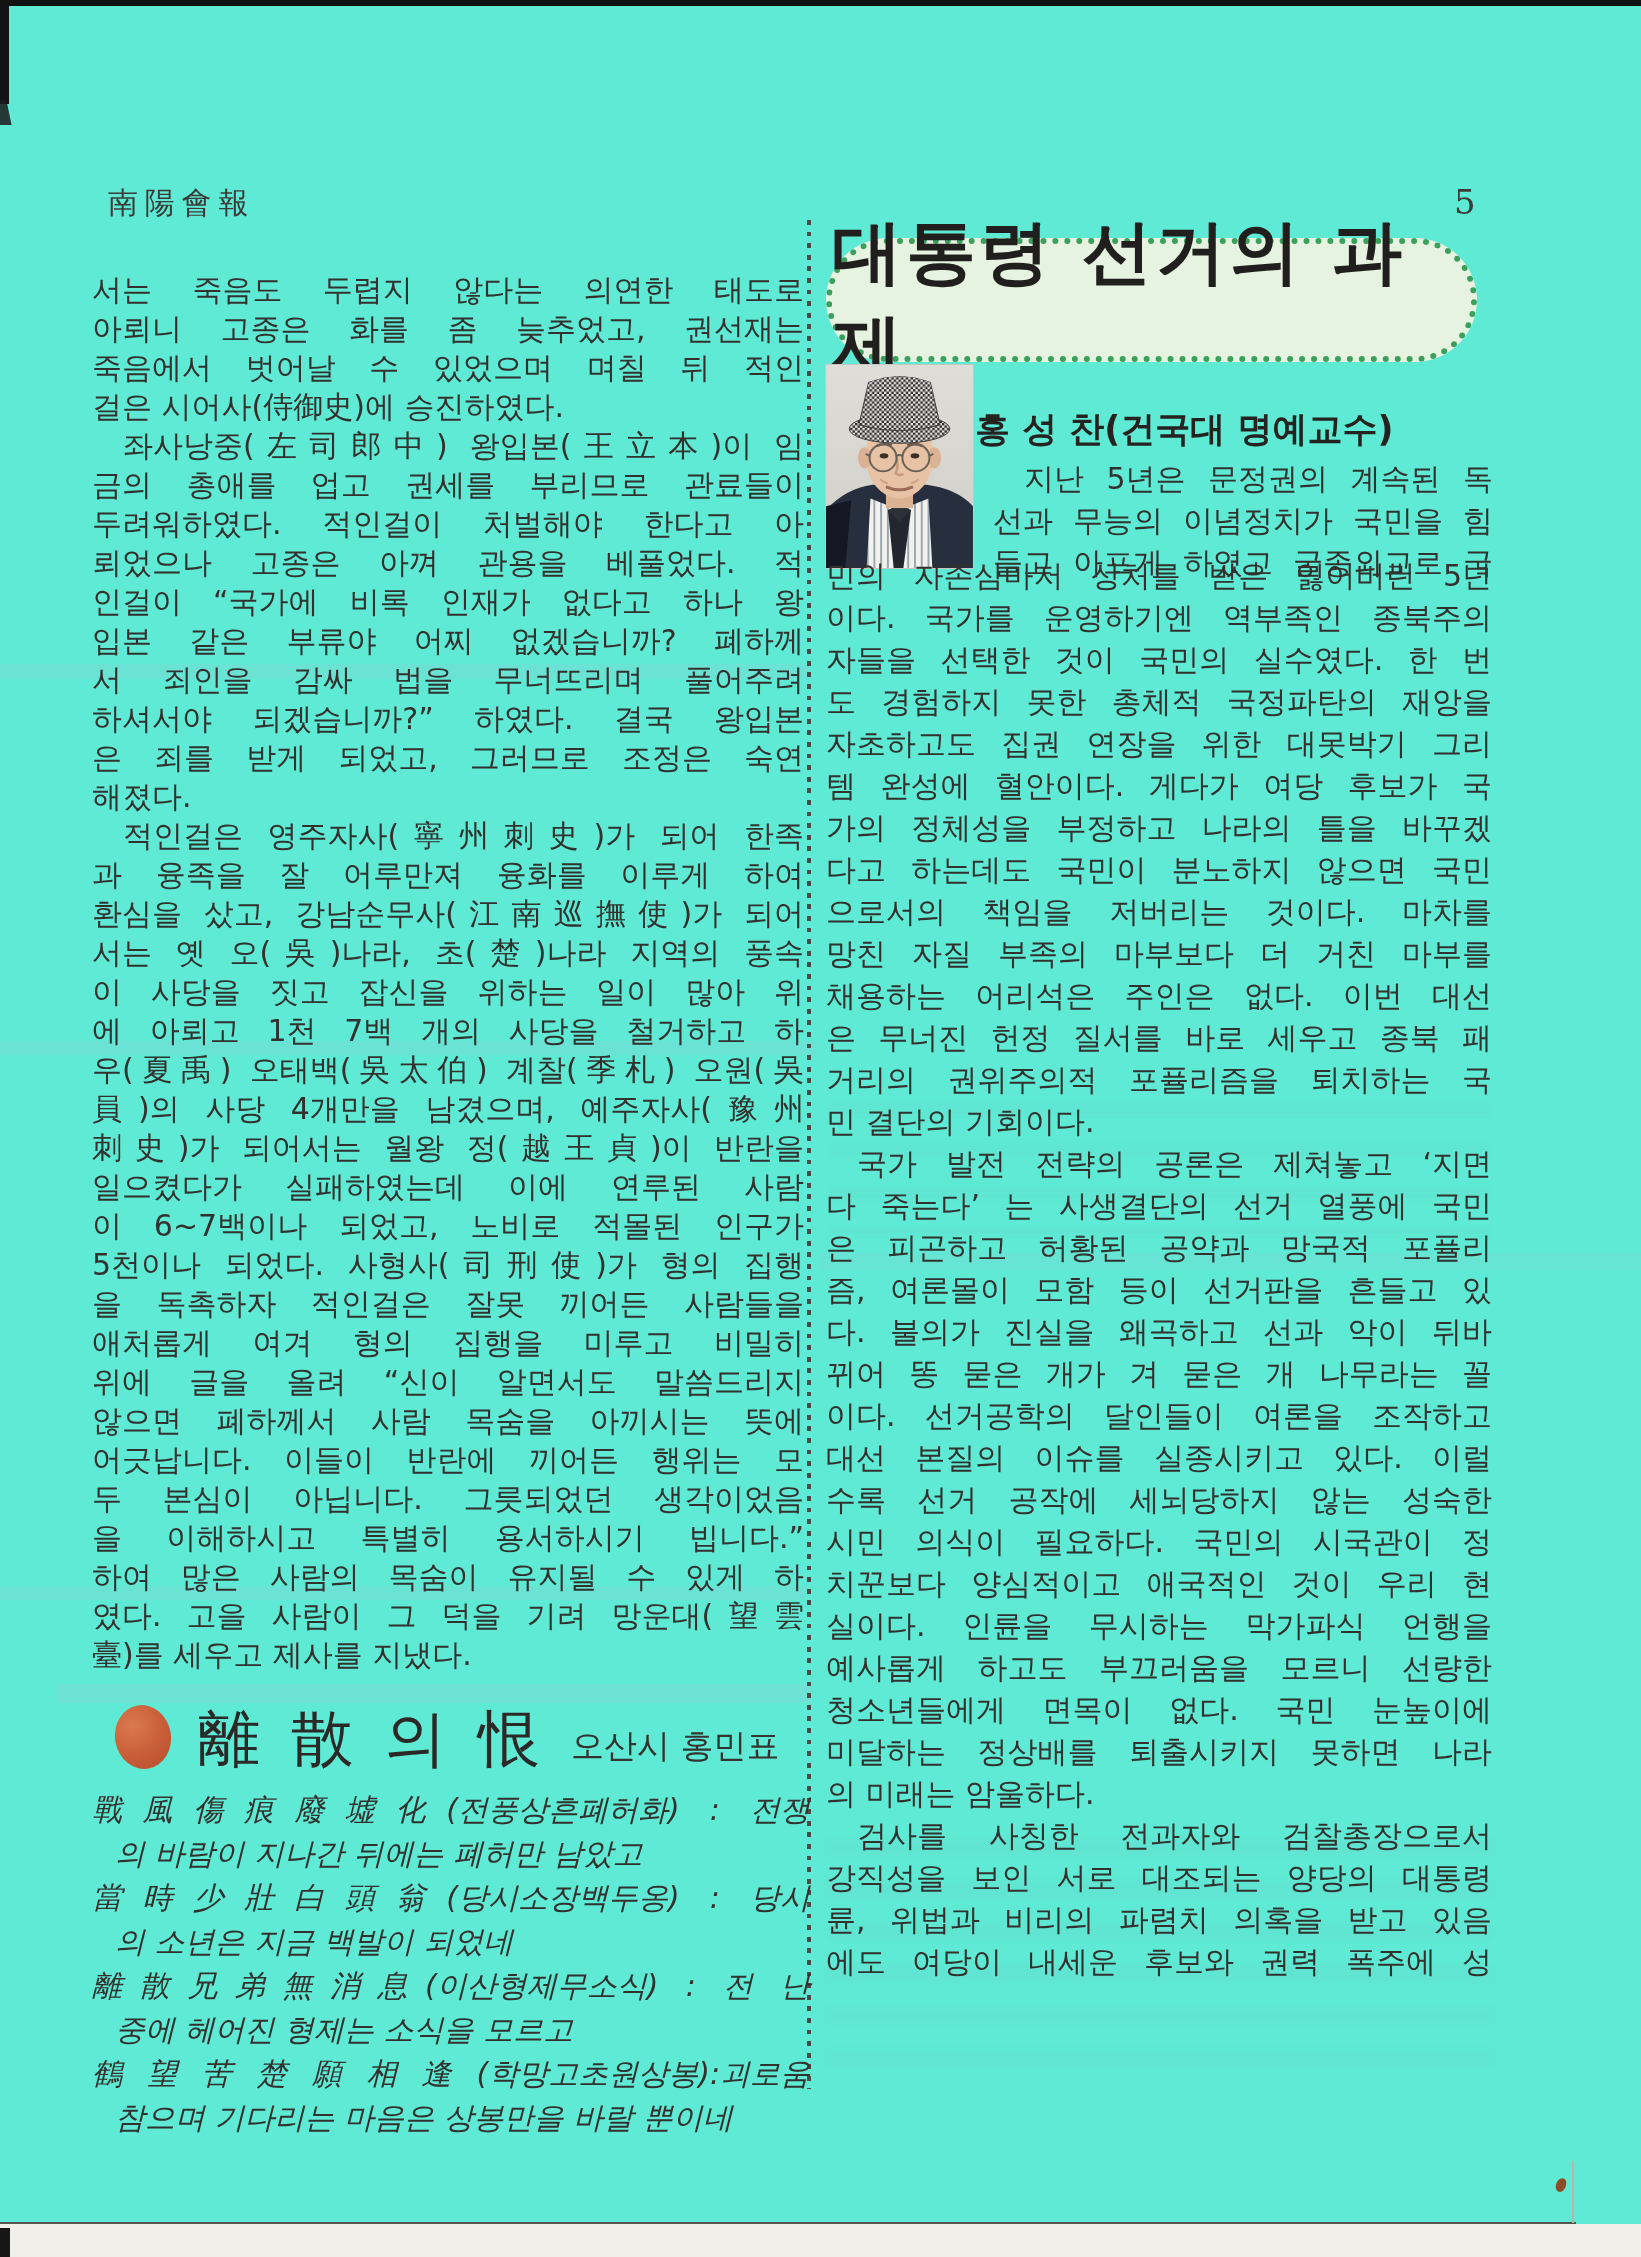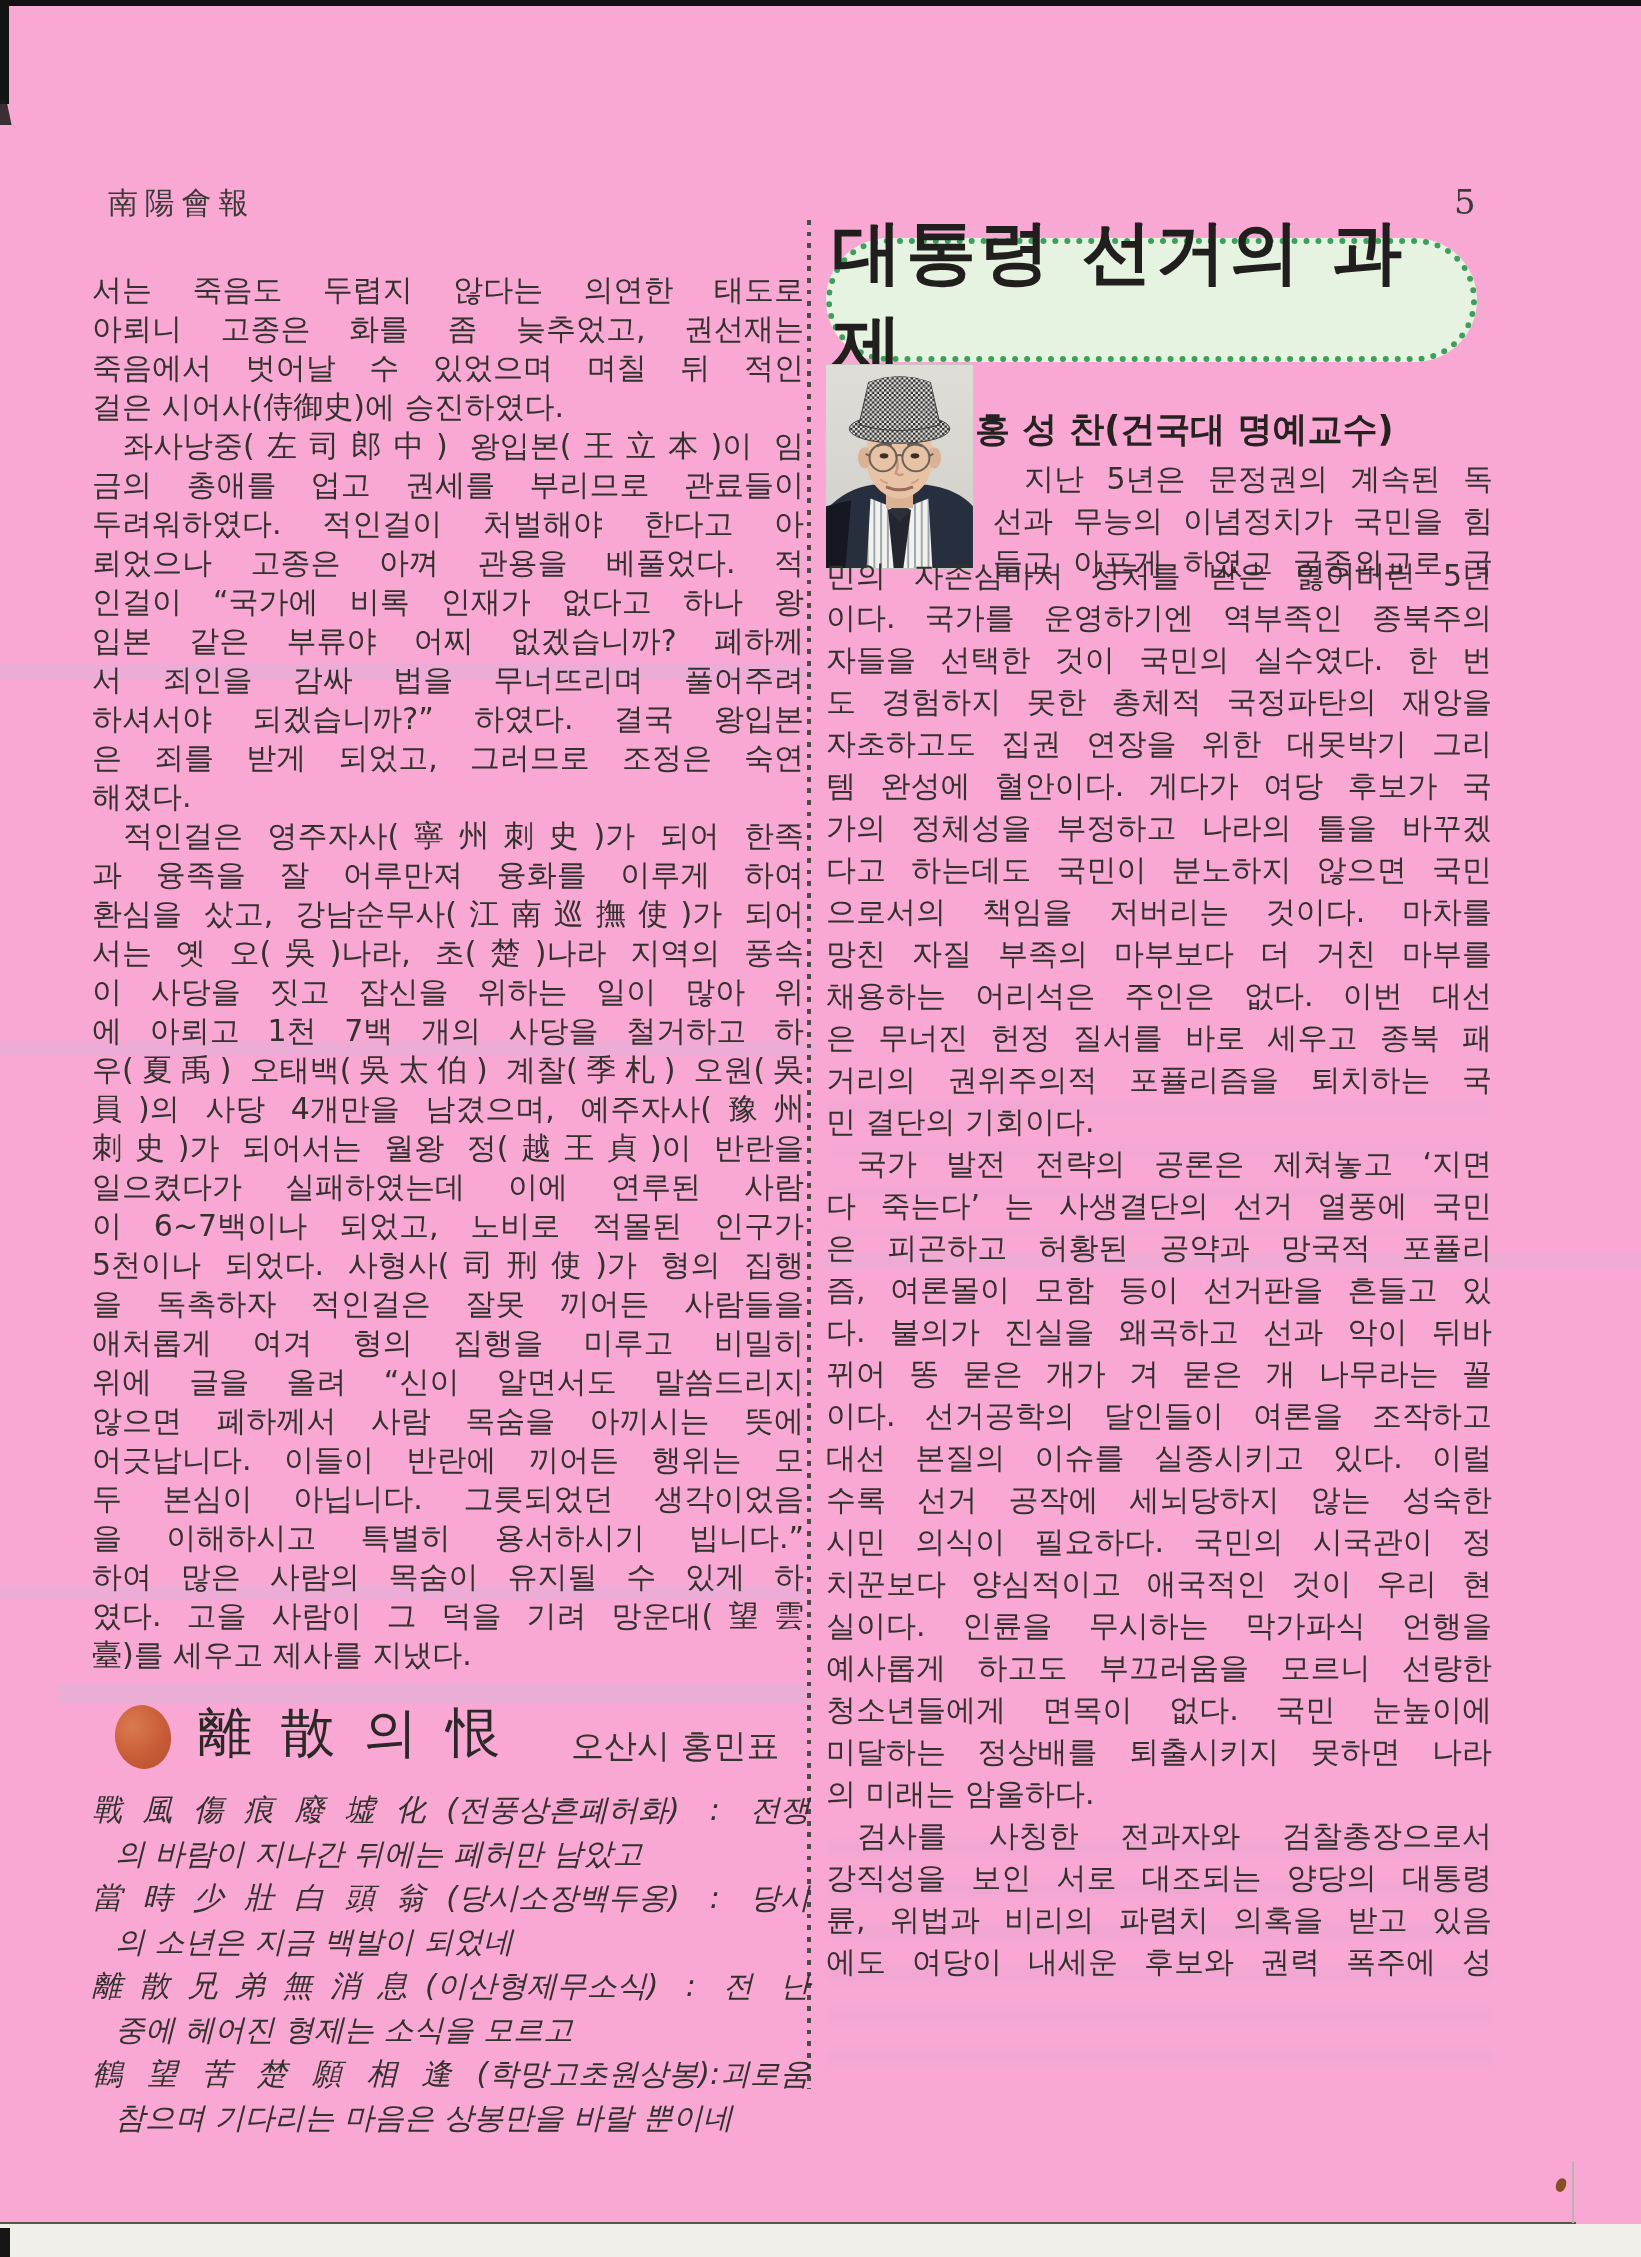--- a/index.html
+++ b/index.html
@@ -1,18 +1,18 @@
 <!DOCTYPE html>
 <html><head>
 <meta charset="utf-8">
 <style>
   html,body{margin:0;padding:0;background:#e8e6e2;}
   .page{
     position:relative;width:1641px;height:2257px;margin:0 auto;
-    background:#f9a8d4;overflow:hidden;
+    background:#5eead4;overflow:hidden;
     font-family:"DejaVu Sans",sans-serif;color:#2e2d2b;
   }
   
   .edge-top{position:absolute;left:0;top:0;width:1641px;height:5.8px;background:#111;}
   .edge-left{position:absolute;left:0;top:0;width:8.7px;height:104px;background:#131313;}
   .edge-left-tail{position:absolute;left:0;top:100px;width:11.6px;height:25px;background:#1a1a1a;
     clip-path:polygon(0 0,55% 0,100% 100%,0 100%);opacity:.85;}
   .edge-bottom-line{position:absolute;left:0;top:2222px;width:1576px;height:1.9px;background:#57544e;}
   .bottom-strip{position:absolute;left:0;top:2224px;width:1641px;height:34px;background:#f1efe9;}
   .edge-right-line{position:absolute;left:1572px;top:2161px;width:1.9px;height:62px;background:#b9b5ad;}
@@ -53,21 +53,21 @@
   
   .oval{position:absolute;left:826px;top:238px;width:639px;height:112px;
     background:#e7f3e1;border:6.8px dotted #3aa05c;border-radius:87px;
     display:flex;align-items:center;justify-content:center;}
   .oval span{font-size:70px;font-weight:bold;letter-spacing:3.9px;color:#201f1d;}
   
   .section-hdr{position:absolute;left:92px;top:1697px;width:716px;height:83px;}
   .bullet{position:absolute;left:23px;top:7.7px;width:56px;height:64px;border-radius:50%;
     transform:rotate(-10deg);
     background:radial-gradient(circle at 35% 30%,#da7a50 0%,#c85c38 55%,#b94f2e 100%);}
-  .sec-title{position:absolute;left:106px;top:0px;font-size:54px;letter-spacing:5.8px;color:#2a2927;text-align:center;}
+  .sec-title{position:absolute;left:106px;top:0px;font-size:62px;letter-spacing:5.8px;color:#2a2927;text-align:center;}
   .sec-byline{position:absolute;left:479px;top:27px;font-size:33px;color:#34332f;}
   .poem{position:absolute;left:92px;top:1788px;width:718px;
     font-size:30px;line-height:44px;color:#32312e;font-style:italic;}
   
   .photo{position:absolute;left:826px;top:365px;width:147px;height:203px;
     box-shadow:0 0 0 1px #c9c7c2;}
   .author{position:absolute;left:975px;top:406px;width:518px;
     font-size:35px;font-weight:bold;color:#242320;}
 </style>
 </head>

